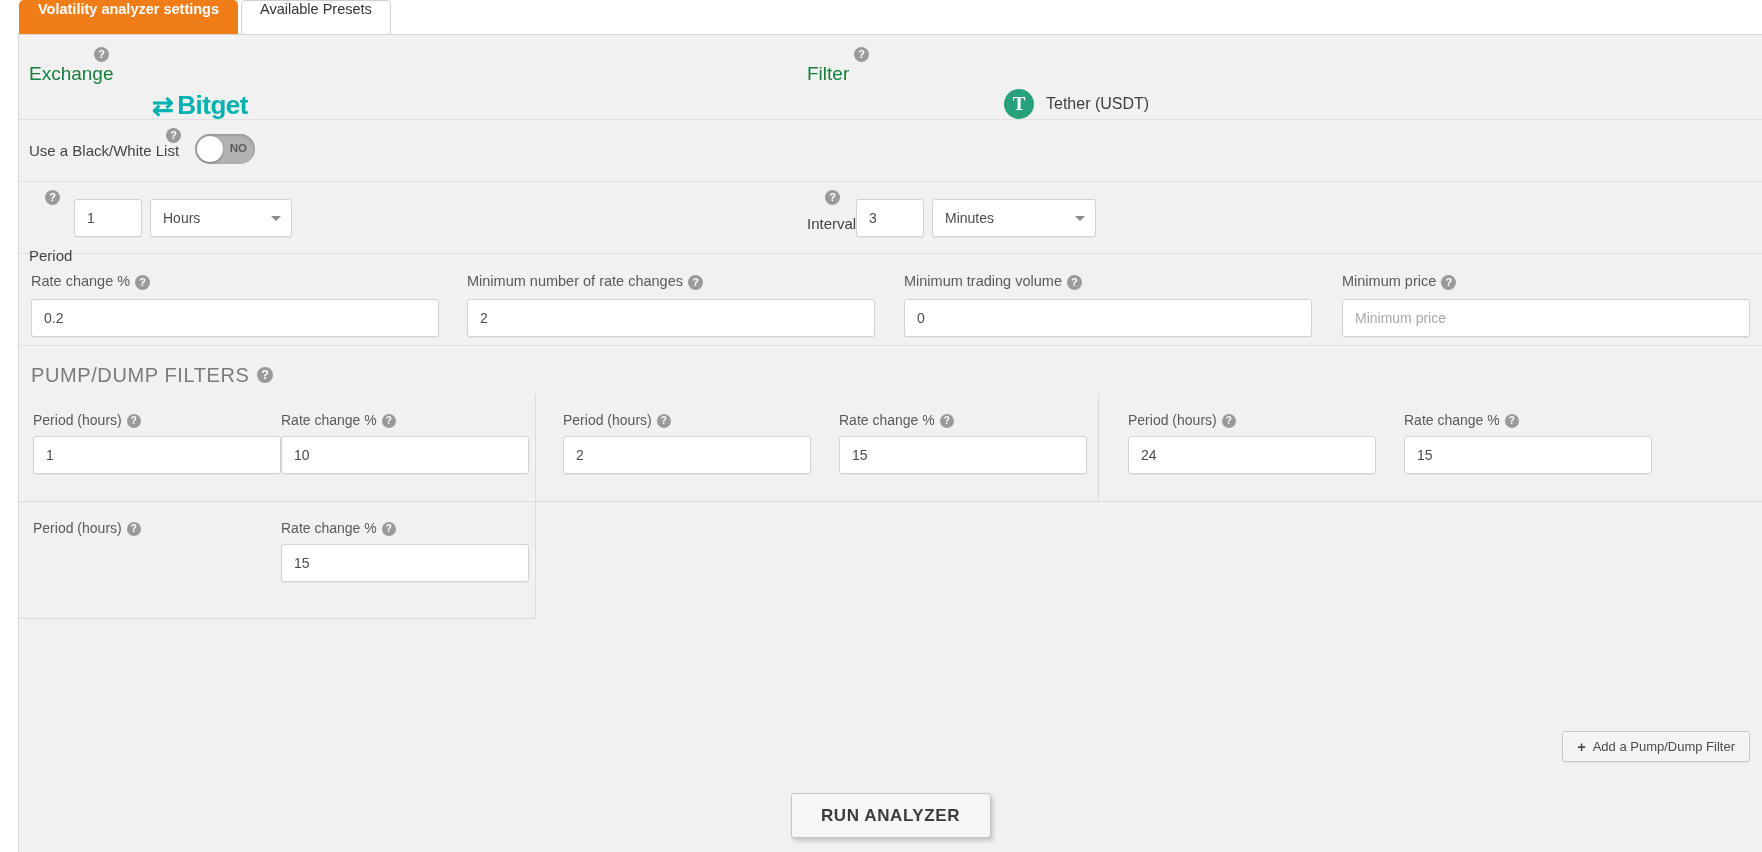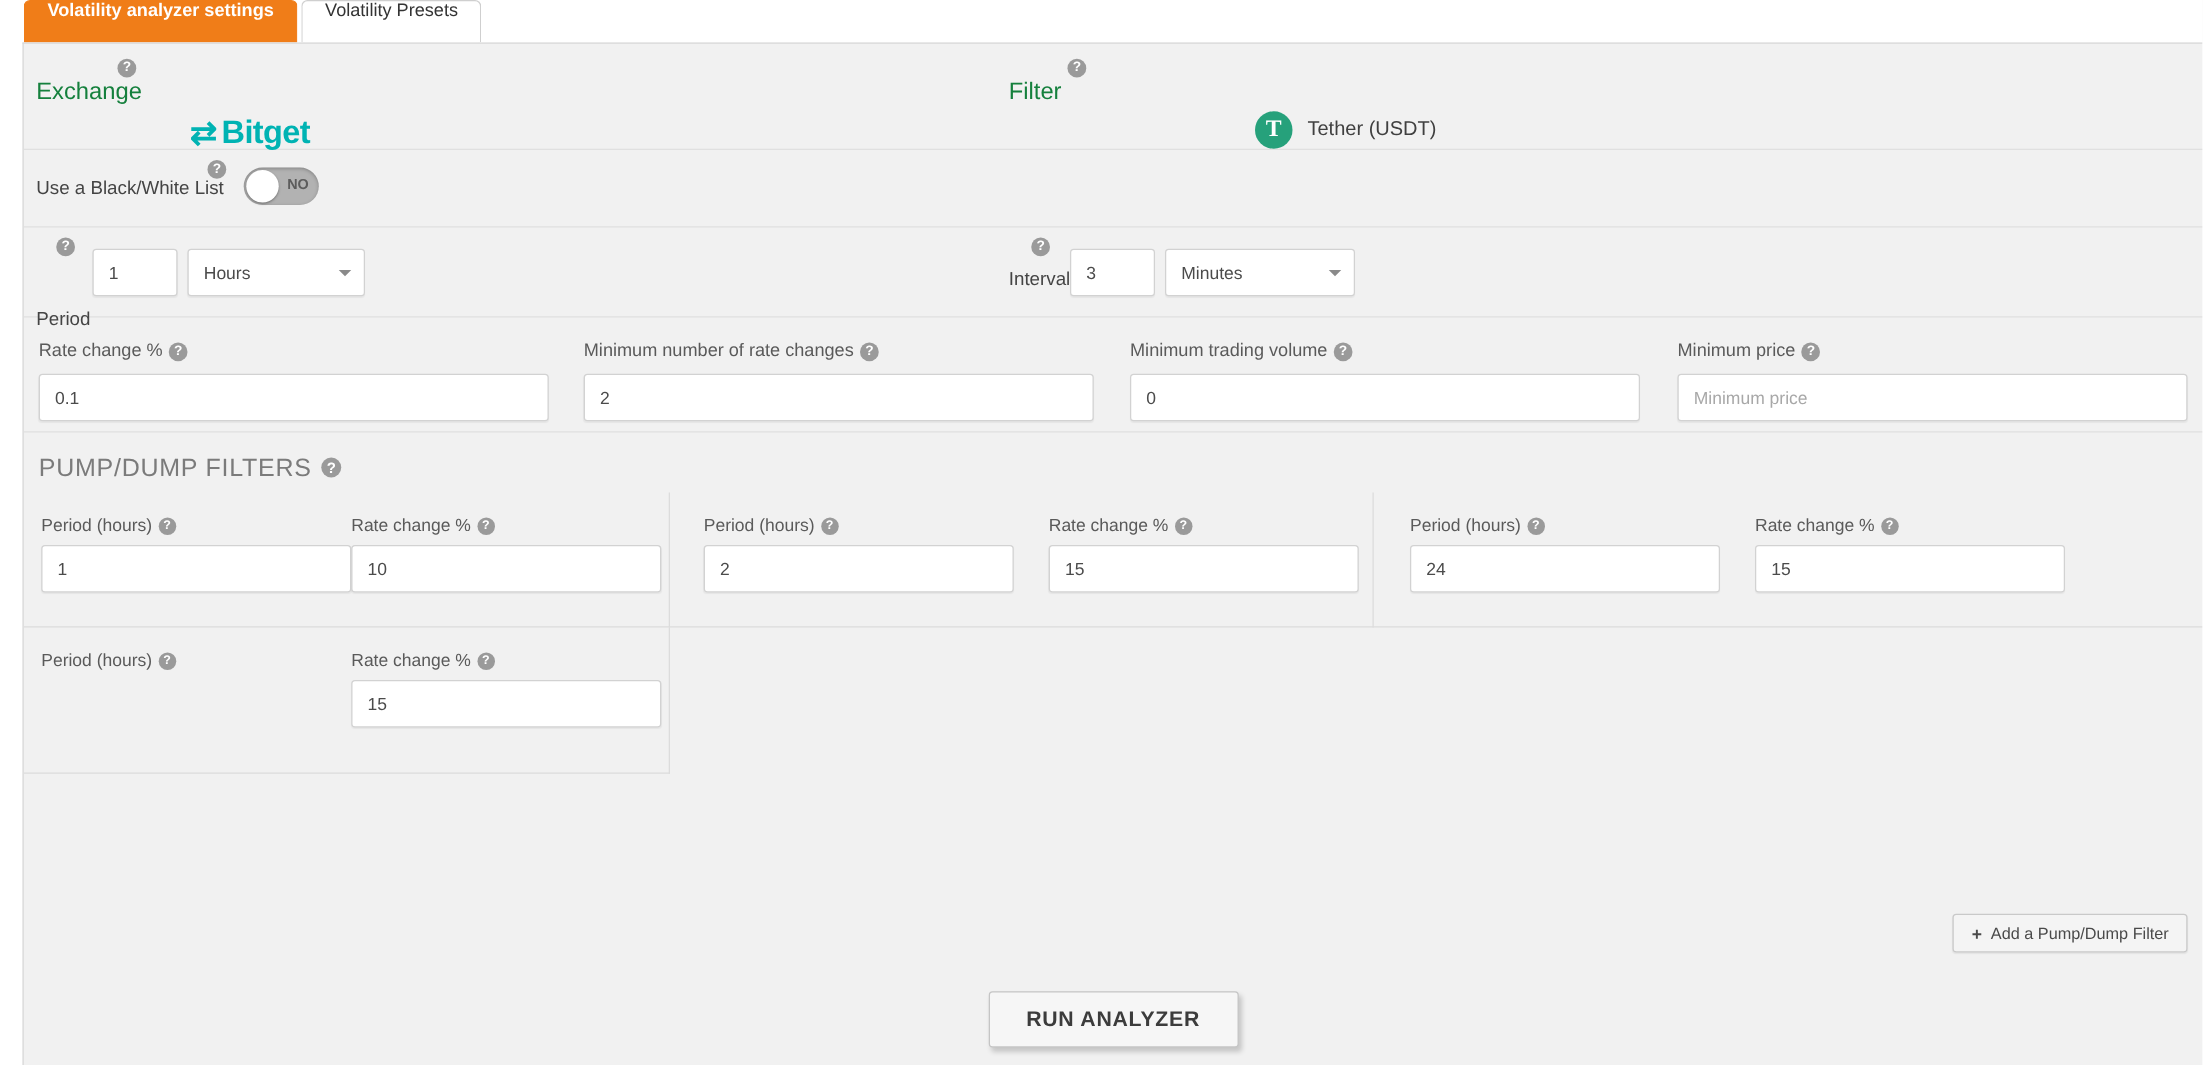--- a/index.html
+++ b/index.html
@@ -303,21 +303,21 @@
 </head>
 <body>
 
 <div class="app">
 
   <div class="tabbar">
     <div class="tab active">
       <span>Volatility analyzer settings</span>
     </div>
     <div class="tab inactive">
-      <span>Volatility Presets</span>
+      <span>Available Presets</span>
     </div>
   </div>
 
   <div class="panel">
 
     <div class="row row-top">
       <span class="sup-label" style="left:10px; top:28px;">Exchange</span>
       <span class="help sup-help" style="left:75px; top:12px;">?</span>
 
       <div class="bitget-logo" style="top:55px;">
@@ -348,31 +348,31 @@
       <span class="inline-label" style="left:10px; top:33px;margin-top:32px;">Period</span>
       <div class="txtbox" style="left:55px; top:17px; width:68px;">1</div>
       <div class="selbox" style="left:131px; top:17px; width:142px;">
         <span>Hours</span>
         <span class="caret"></span>
       </div>
 
       <span class="help" style="position:absolute; left:806px; top:8px;">?</span>
       <span class="inline-label" style="left:788px; top:33px;">Interval</span>
       <div class="txtbox" style="left:837px; top:17px; width:68px;">3</div>
-      <div class="selbox" style="left:913px; top:17px; width:152px;">
+      <div class="selbox" style="left:913px; top:17px; width:164px;">
         <span>Minutes</span>
         <span class="caret"></span>
       </div>
     </div>
 
     <div class="row row-fields">
       <span class="fld-label" style="left:12px; top:19px;">
         <span>Rate change %</span><span class="help">?</span>
       </span>
-      <div class="txtbox" style="left:12px; top:45px; width:408px;">0.1</div>
+      <div class="txtbox" style="left:12px; top:45px; width:408px;">0.2</div>
 
       <span class="fld-label" style="left:448px; top:19px;">
         <span>Minimum number of rate changes</span><span class="help">?</span>
       </span>
       <div class="txtbox" style="left:448px; top:45px; width:408px;">2</div>
 
       <span class="fld-label" style="left:885px; top:19px;">
         <span>Minimum trading volume</span><span class="help">?</span>
       </span>
       <div class="txtbox" style="left:885px; top:45px; width:408px;">0</div>

